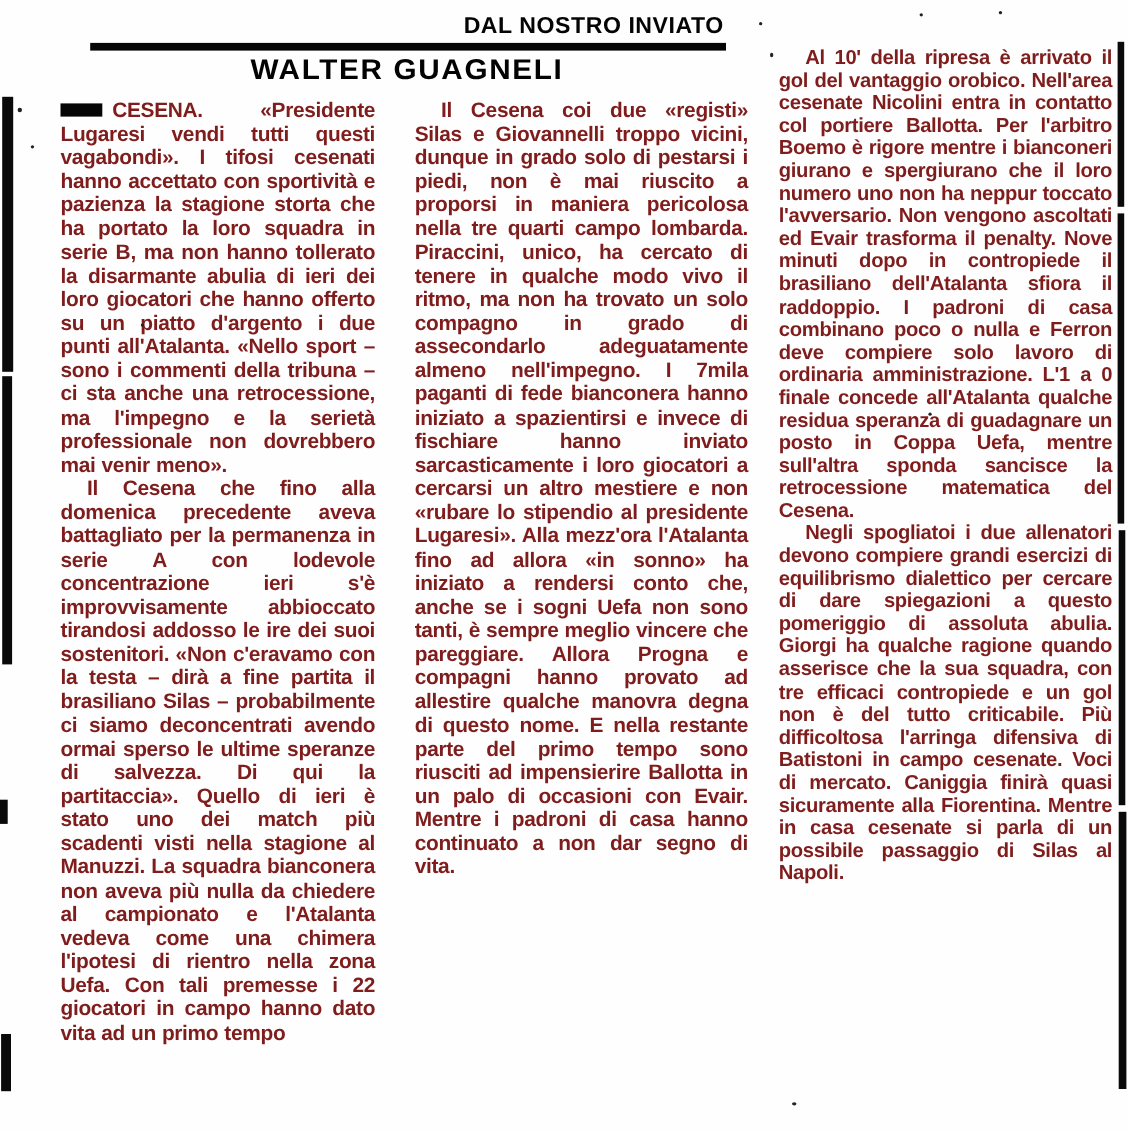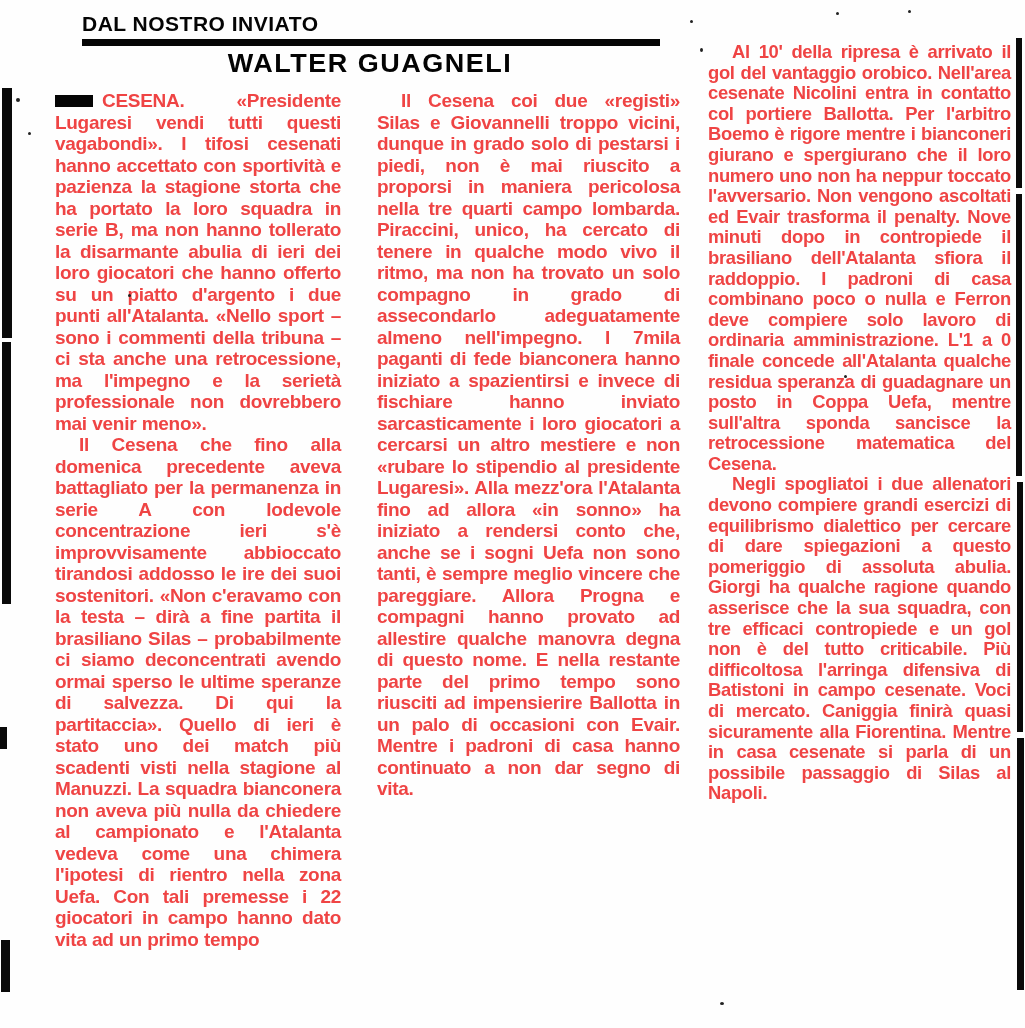--- a/index.html
+++ b/index.html
@@ -4,37 +4,37 @@
 <style>
   html,body{margin:0;padding:0;}
   body{
     width:1025px;height:1028px;position:relative;overflow:hidden;
     background:#fefefe;color:#060606;
     font-family:"Liberation Sans", sans-serif;
   }
   
   .kicker{
     position:absolute;left:82px;top:12px;width:576px;
-    text-align:left;font-size:21px;font-weight:bold;letter-spacing:.5px;
+    text-align:right;font-size:21px;font-weight:bold;letter-spacing:.5px;
     color:#040404;
   }
   .rule-h{
     position:absolute;left:82px;top:39px;width:578px;height:7px;background:#050505;
   }
   .byline{
     position:absolute;left:82px;top:48px;width:576px;
     text-align:center;font-size:27px;font-weight:bold;letter-spacing:1.5px;
     color:#030303;transform:scaleY(.96);
   }
   
   .col{
     position:absolute;top:90px;
     font-size:19px;font-weight:bold;line-height:21.5px;
     text-align:justify;letter-spacing:-.3px;word-spacing:.5px;
-    color:#ef4444;
+    color:#7f1d1d;
   }
   #col-1{left:55px;width:286px;}
   #col-2{left:377px;width:303px;}
   #col-3{left:708px;top:42px;width:303px;font-size:18.4px;line-height:20.6px;}
   .col p{margin:0;padding:0;}
   .col p.indent{text-indent:24px;}
   .lead-block{
     display:inline-block;width:38px;height:12px;background:#050505;
     margin-right:9px;vertical-align:baseline;
   }

